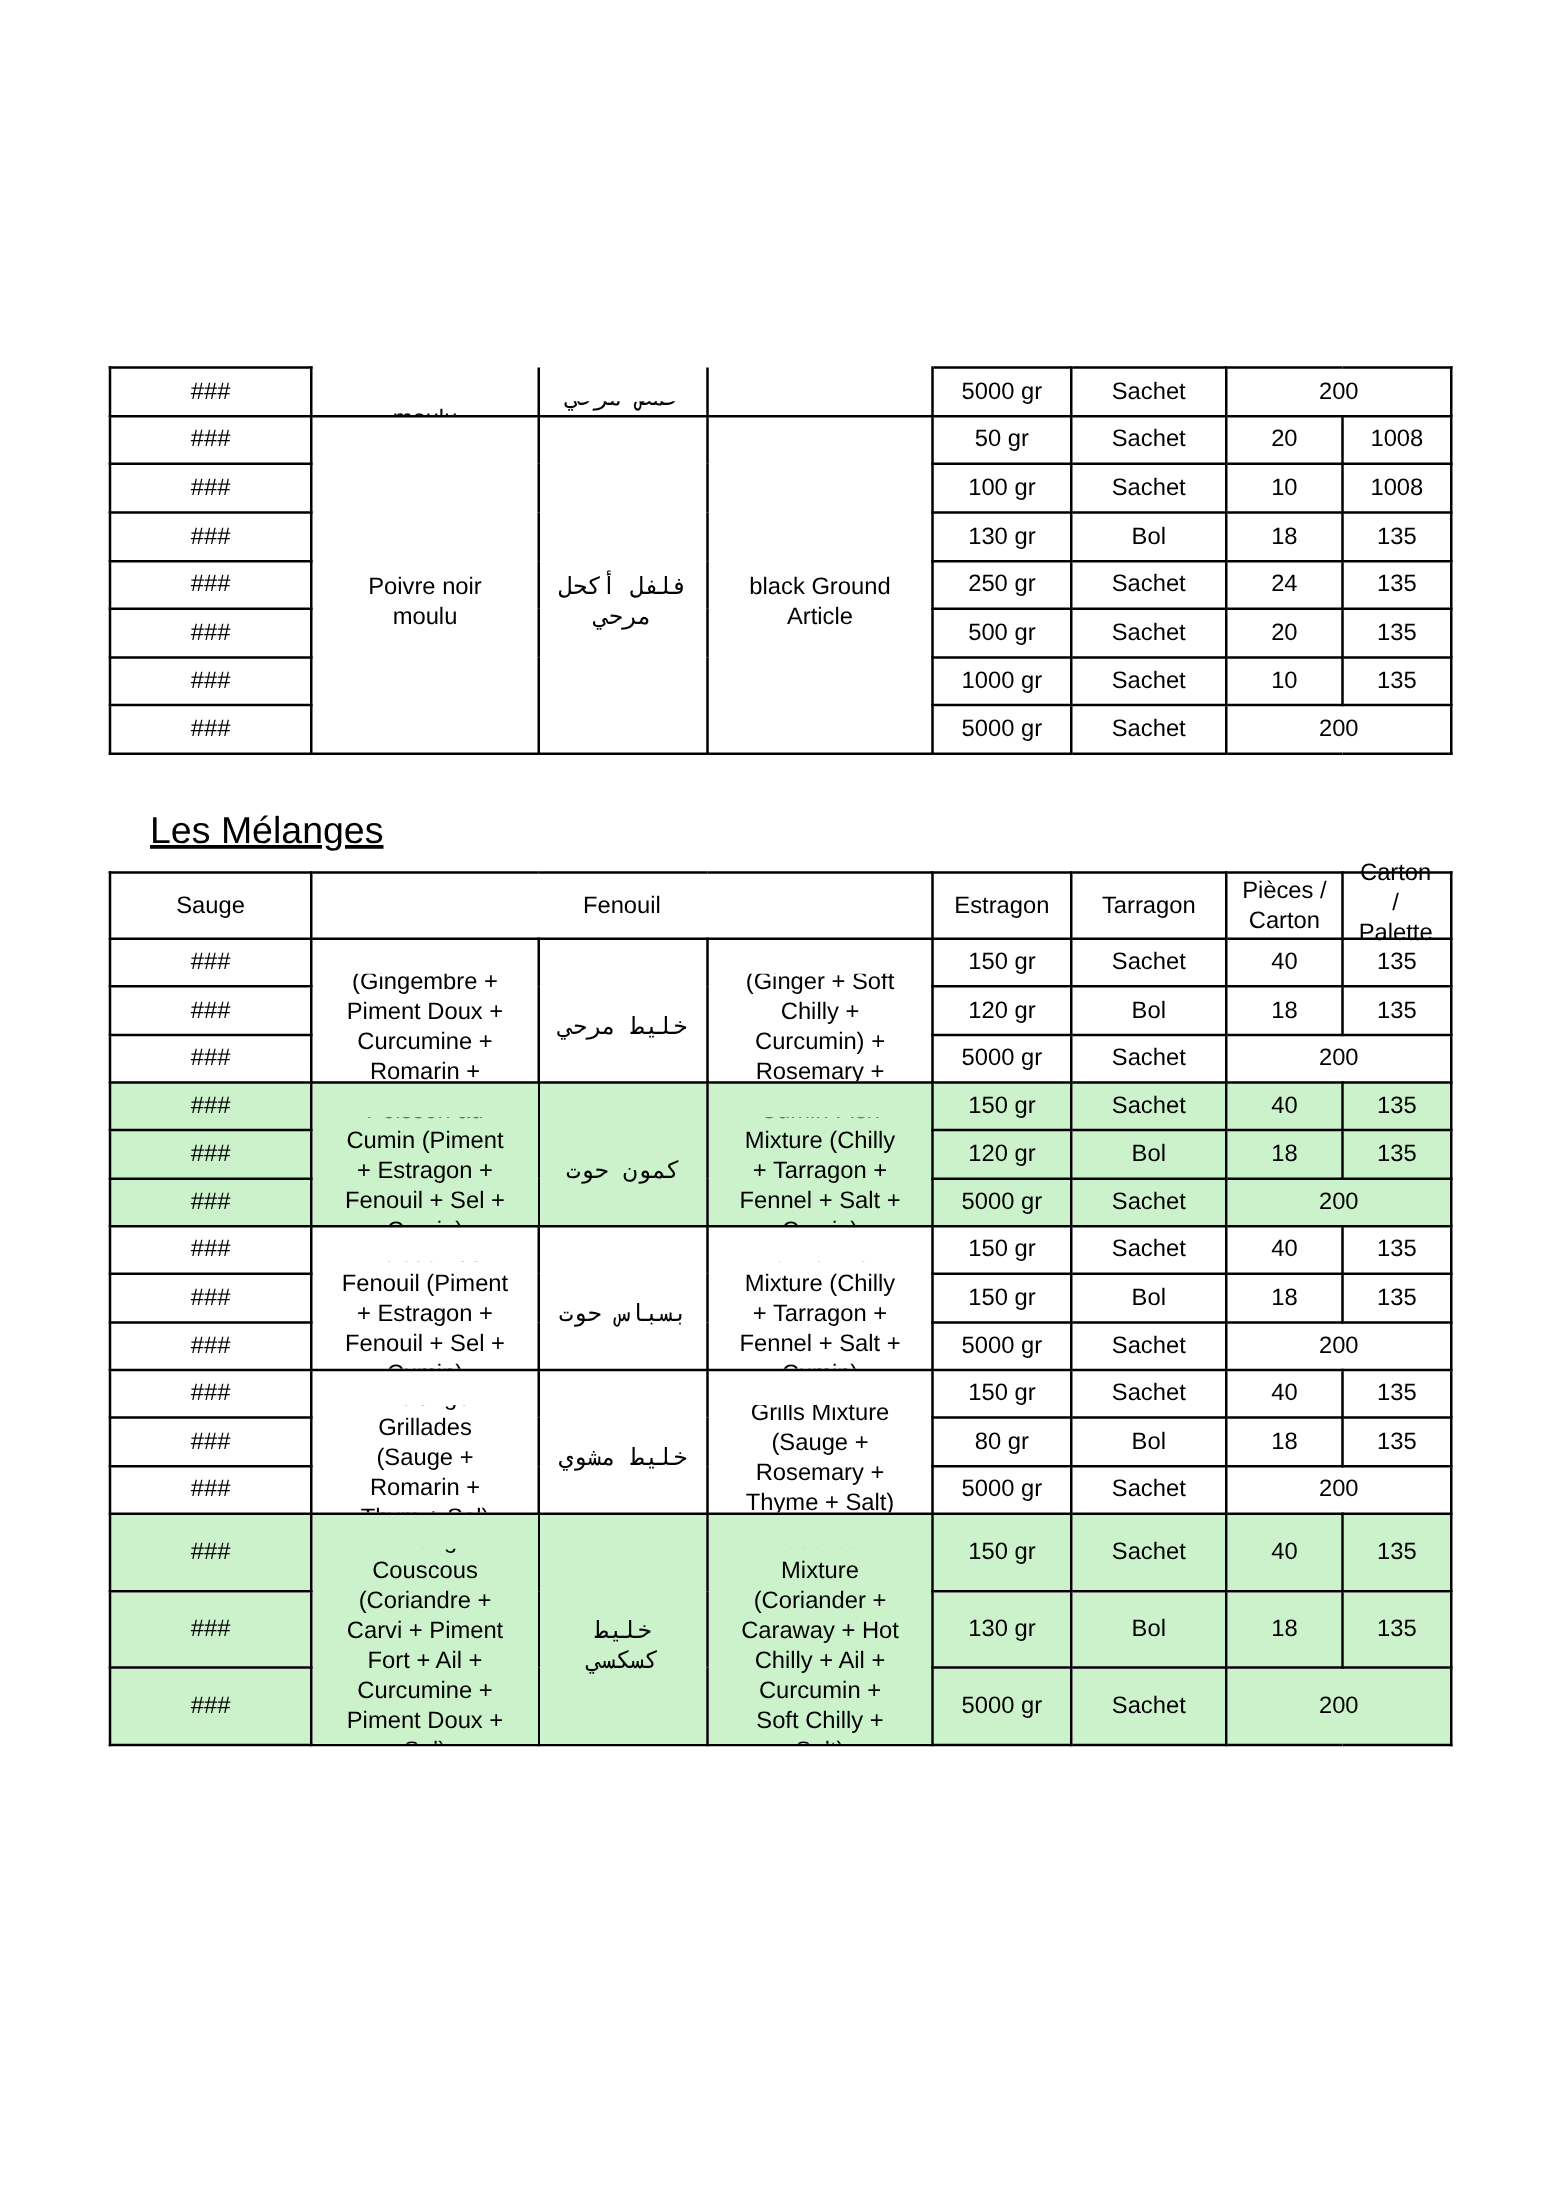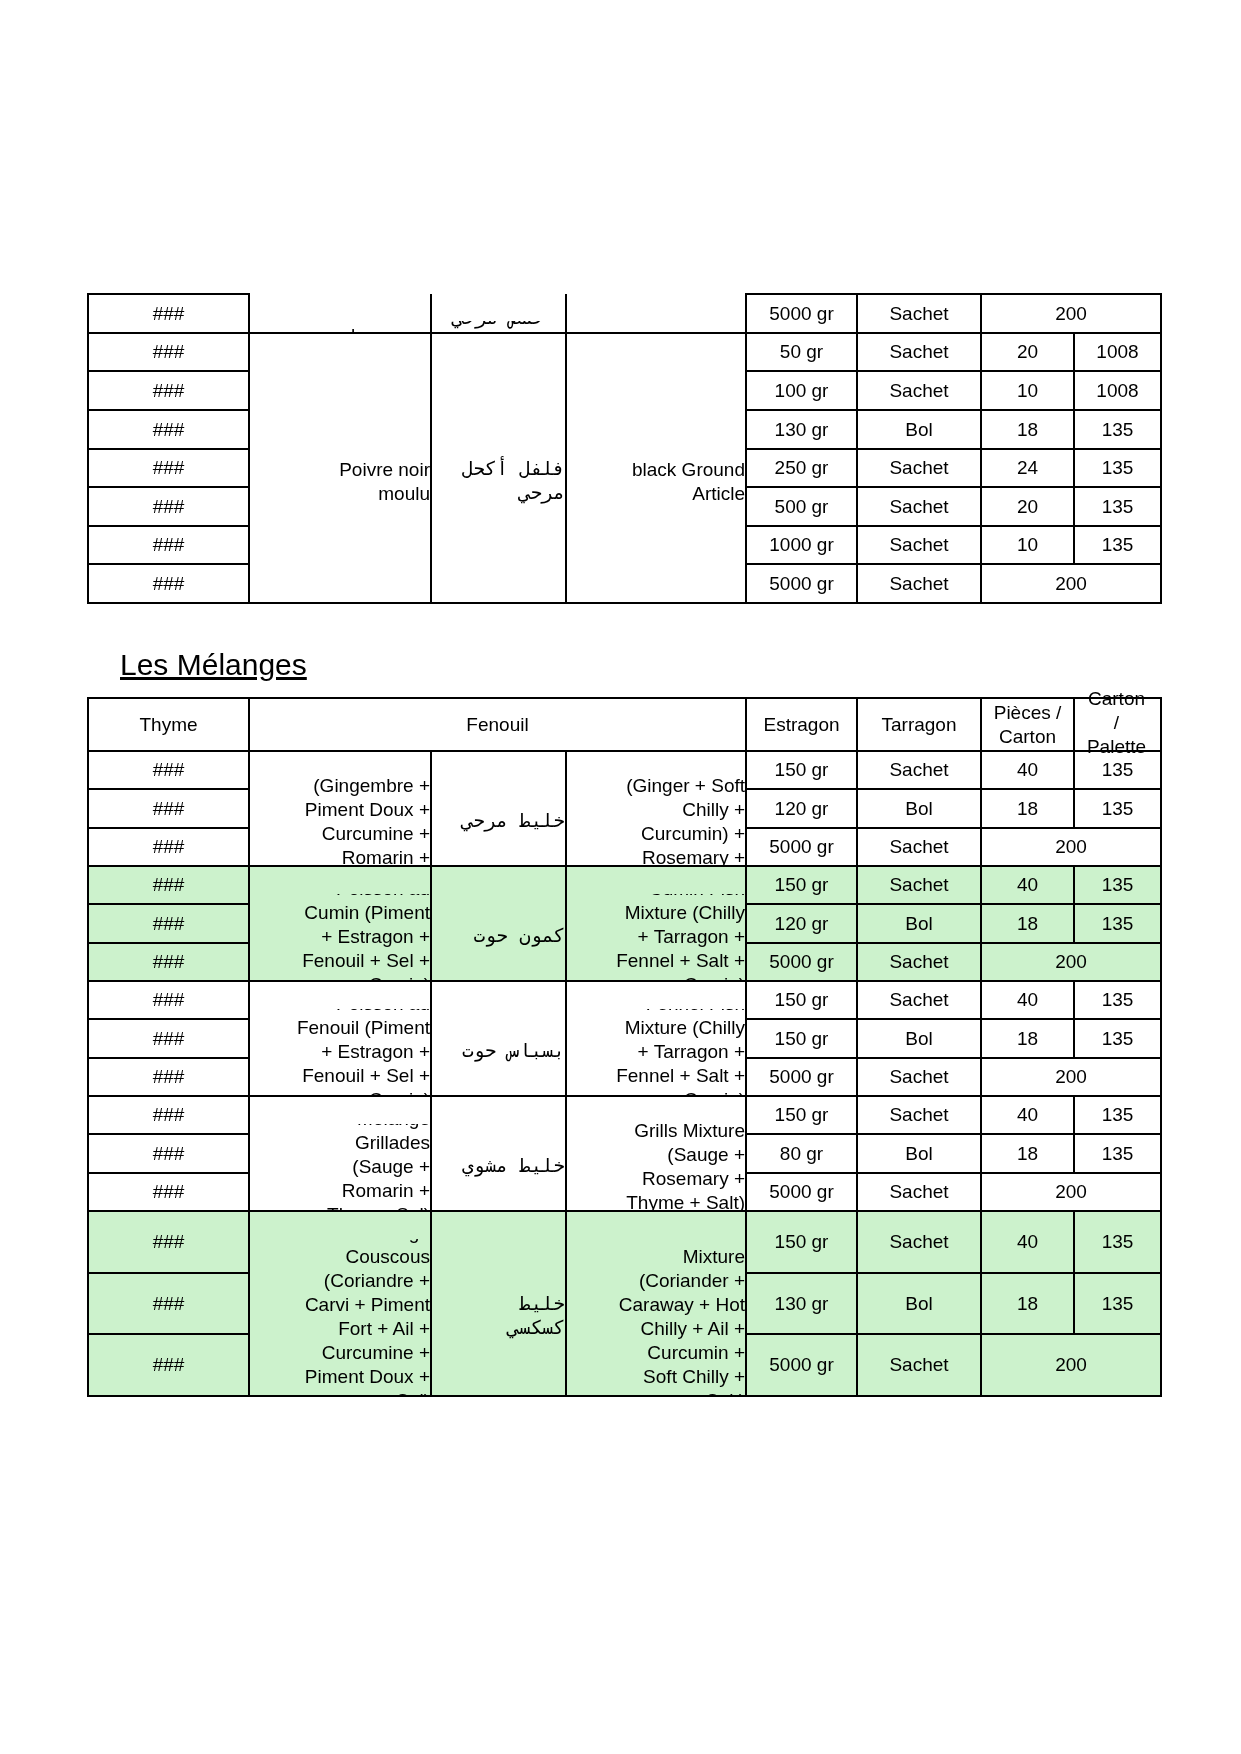--- a/index.html
+++ b/index.html
@@ -21,21 +21,21 @@
     overflow:hidden;
   }
   #table1 { left:87px; top:293px; width:1073px; }
   #table2 { left:87px; top:697px; width:1073px; }
   tr.r39{height:39px} tr.r38{height:38px} tr.r53{height:53px} tr.r62{height:62px} tr.r61{height:61px}
   td.nb { border-top:none !important; }
   td.m { position:relative; }
   td.m > .clip { position:absolute; top:0; left:0; right:0; bottom:0; overflow:hidden;margin-top:27px; }
   .clip > .txt {
     position:absolute; left:0; right:0; top:50%;
-    transform:translateY(-50%); white-space:pre-line; text-align:right;
+    transform:translateY(-50%); white-space:pre-line; text-align:center;
   }
   .clip > .txt2 { position:absolute; left:0; right:0; white-space:pre-line; text-align:center; }
   .ar { font-family:Liberation Mono, monospace; }
   tr.grn td { background:#ccf2cc; }
   td.hdr { font-size:19px; }
   .palette-overlay {
     position:absolute; left:1073px; top:687px; width:87px; height:72px;
     font-size:19px; line-height:24px; text-align:center; white-space:pre-line;
     z-index:4;
   }
@@ -160,21 +160,21 @@
         <col style="width:182px">
         <col style="width:135px">
         <col style="width:180px">
       <col style="width:111px">
         <col style="width:124px">
         <col style="width:93px">
         <col style="width:87px">
     </colgroup>
     <tbody>
         <tr class="r53">
-      <td class="hdr">Thyme</td>
+      <td class="hdr">Sauge</td>
       <td class="hdr" colspan="3">Fenouil</td>
       <td class="hdr">Estragon</td>
       <td class="hdr">Tarragon</td>
       <td class="hdr" style="white-space:pre-line">Pièces /
 Carton</td>
       <td class="hdr"></td>
     </tr>
 
     <tr class="r38">
       <td>###</td>

